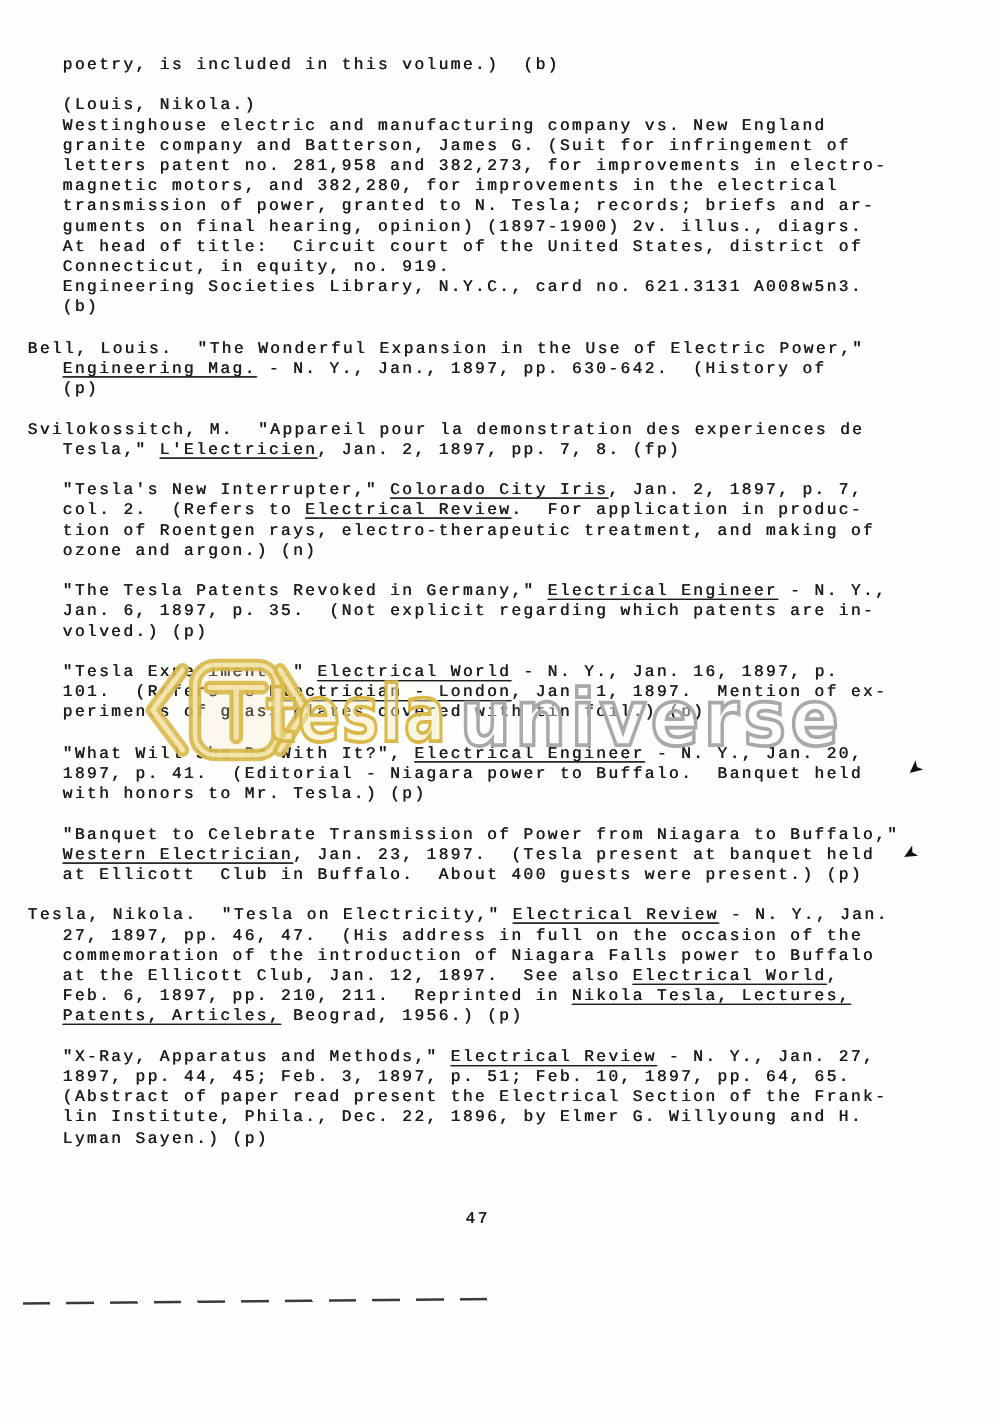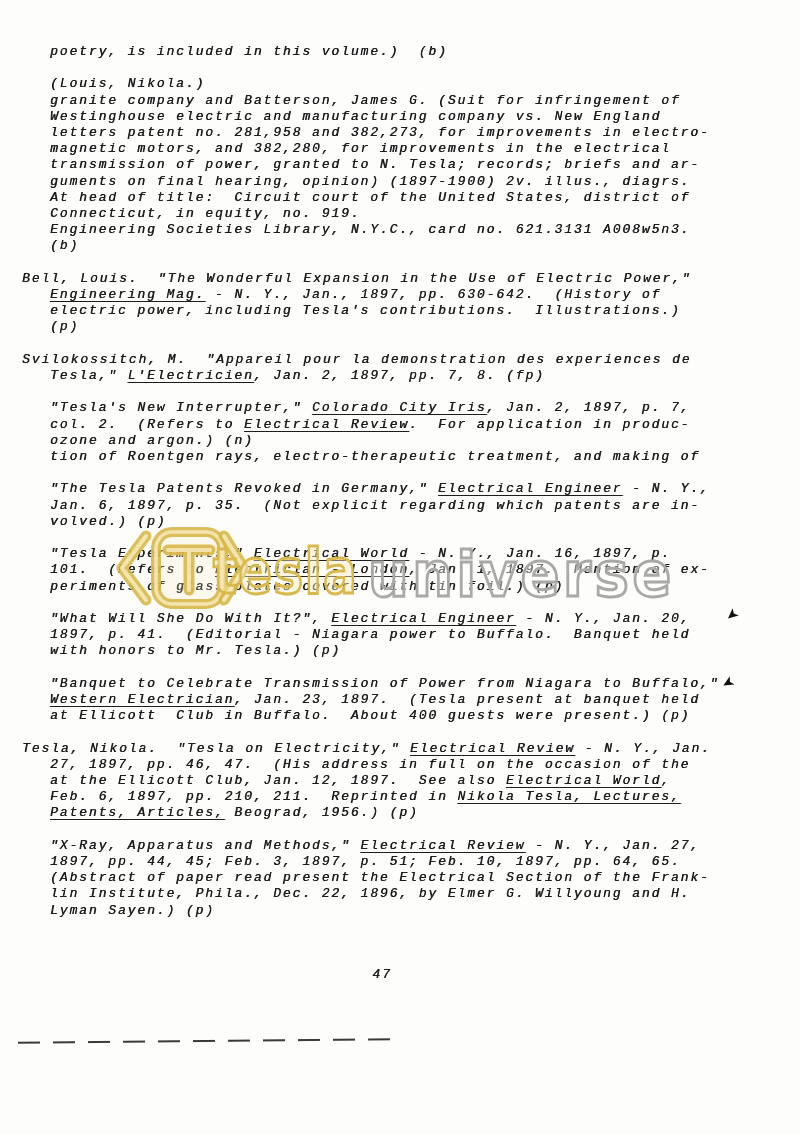--- a/index.html
+++ b/index.html
@@ -8,27 +8,27 @@
     background:#fdfdfc;
     font-family:"Liberation Mono","DejaVu Sans Mono",monospace;
   }
   #doc{
     position:absolute;left:0;top:0;width:800px;height:1134px;
     padding:44px 0 0 22px;box-sizing:border-box;
     color:#1d1d1d;font-size:13px;line-height:16.2px;letter-spacing:1.9px;
     text-shadow:0.4px 0 #1d1d1d;
   }
   .para{margin:0 0 16.2px 0;}
-  .line{white-space:pre;font-style:italic;}
+  .line{white-space:pre;}
   .para.block .line{padding-left:28px;}
   .para.hang .line{padding-left:28px;}
   .para.hang .line.first{padding-left:0;}
   .u{text-decoration:underline;text-underline-offset:2.5px;text-decoration-thickness:1.2px;text-align:center;}
   #footer{
-    margin-top:48.6px;text-align:center;width:720px;font-style:italic;
+    margin-top:48.6px;text-align:center;width:720px;
   }
   
   #watermark{position:absolute;left:0;top:0;width:800px;height:946px;pointer-events:none;}
   .wm-word{
     position:absolute;font-family:"DejaVu Sans","Liberation Sans",sans-serif;
     font-weight:bold;transform-origin:left center;line-height:1;
   }
   #wm-tesla{
     left:213px;top:541px;font-size:62px;letter-spacing:2px;
     transform:scaleX(0.80);
@@ -57,46 +57,45 @@
 </head>
 <body>
 
 <div id="doc">
   <div id="bibliography">
       <div class="para block">
         <div class="line">poetry, is included in this volume.)  (b)</div>
       </div>
       <div class="para block">
         <div class="line">(Louis, Nikola.)</div>
+        <div class="line">Westinghouse electric and manufacturing company vs. New England</div>
         <div class="line">granite company and Batterson, James G. (Suit for infringement of</div>
-        <div class="line">Westinghouse electric and manufacturing company vs. New England</div>
         <div class="line">letters patent no. 281,958 and 382,273, for improvements in electro-</div>
         <div class="line">magnetic motors, and 382,280, for improvements in the electrical</div>
         <div class="line">transmission of power, granted to N. Tesla; records; briefs and ar-</div>
         <div class="line">guments on final hearing, opinion) (1897-1900) 2v. illus., diagrs.</div>
         <div class="line">At head of title:  Circuit court of the United States, district of</div>
         <div class="line">Connecticut, in equity, no. 919.</div>
         <div class="line">Engineering Societies Library, N.Y.C., card no. 621.3131 A008w5n3.</div>
         <div class="line">(b)</div>
       </div>
       <div class="para hang">
         <div class="line first">Bell, Louis.  "The Wonderful Expansion in the Use of Electric Power,"</div>
         <div class="line"><span class="u">Engineering Mag.</span> - N. Y., Jan., 1897, pp. 630-642.  (History of</div>
-        <div class="line">electric power, including Tesla's contributions.  Illustrations.)</div>
         <div class="line">(p)</div>
       </div>
       <div class="para hang">
         <div class="line first">Svilokossitch, M.  "Appareil pour la demonstration des experiences de</div>
         <div class="line">Tesla," <span class="u">L'Electricien</span>, Jan. 2, 1897, pp. 7, 8. (fp)</div>
       </div>
       <div class="para block">
         <div class="line">"Tesla's New Interrupter," <span class="u">Colorado City Iris</span>, Jan. 2, 1897, p. 7,</div>
         <div class="line">col. 2.  (Refers to <span class="u">Electrical Review</span>.  For application in produc-</div>
+        <div class="line">tion of Roentgen rays, electro-therapeutic treatment, and making of</div>
         <div class="line">ozone and argon.) (n)</div>
-        <div class="line">tion of Roentgen rays, electro-therapeutic treatment, and making of</div>
       </div>
       <div class="para block">
         <div class="line">"The Tesla Patents Revoked in Germany," <span class="u">Electrical Engineer</span> - N. Y.,</div>
         <div class="line">Jan. 6, 1897, p. 35.  (Not explicit regarding which patents are in-</div>
         <div class="line">volved.) (p)</div>
       </div>
       <div class="para block">
         <div class="line">"Tesla Experiments," <span class="u">Electrical World</span> - N. Y., Jan. 16, 1897, p.</div>
         <div class="line">101.  (Refers to <span class="u">Electrician - London</span>, Jan. 1, 1897.  Mention of ex-</div>
         <div class="line">periments of glass plates covered with tin foil.) (p)</div>
@@ -107,20 +106,21 @@
         <div class="line">with honors to Mr. Tesla.) (p)</div>
       </div>
       <div class="para block">
         <div class="line">"Banquet to Celebrate Transmission of Power from Niagara to Buffalo,"</div>
         <div class="line"><span class="u">Western Electrician</span>, Jan. 23, 1897.  (Tesla present at banquet held</div>
         <div class="line">at Ellicott  Club in Buffalo.  About 400 guests were present.) (p)</div>
       </div>
       <div class="para hang">
         <div class="line first">Tesla, Nikola.  "Tesla on Electricity," <span class="u">Electrical Review</span> - N. Y., Jan.</div>
         <div class="line">27, 1897, pp. 46, 47.  (His address in full on the occasion of the</div>
+        <div class="line">commemoration of the introduction of Niagara Falls power to Buffalo</div>
         <div class="line">at the Ellicott Club, Jan. 12, 1897.  See also <span class="u">Electrical World</span>,</div>
         <div class="line">Feb. 6, 1897, pp. 210, 211.  Reprinted in <span class="u">Nikola Tesla, Lectures,</span></div>
         <div class="line"><span class="u">Patents, Articles,</span> Beograd, 1956.) (p)</div>
       </div>
       <div class="para block">
         <div class="line">"X-Ray, Apparatus and Methods," <span class="u">Electrical Review</span> - N. Y., Jan. 27,</div>
         <div class="line">1897, pp. 44, 45; Feb. 3, 1897, p. 51; Feb. 10, 1897, pp. 64, 65.</div>
         <div class="line">(Abstract of paper read present the Electrical Section of the Frank-</div>
         <div class="line">lin Institute, Phila., Dec. 22, 1896, by Elmer G. Willyoung and H.</div>
         <div class="line">Lyman Sayen.) (p)</div>

